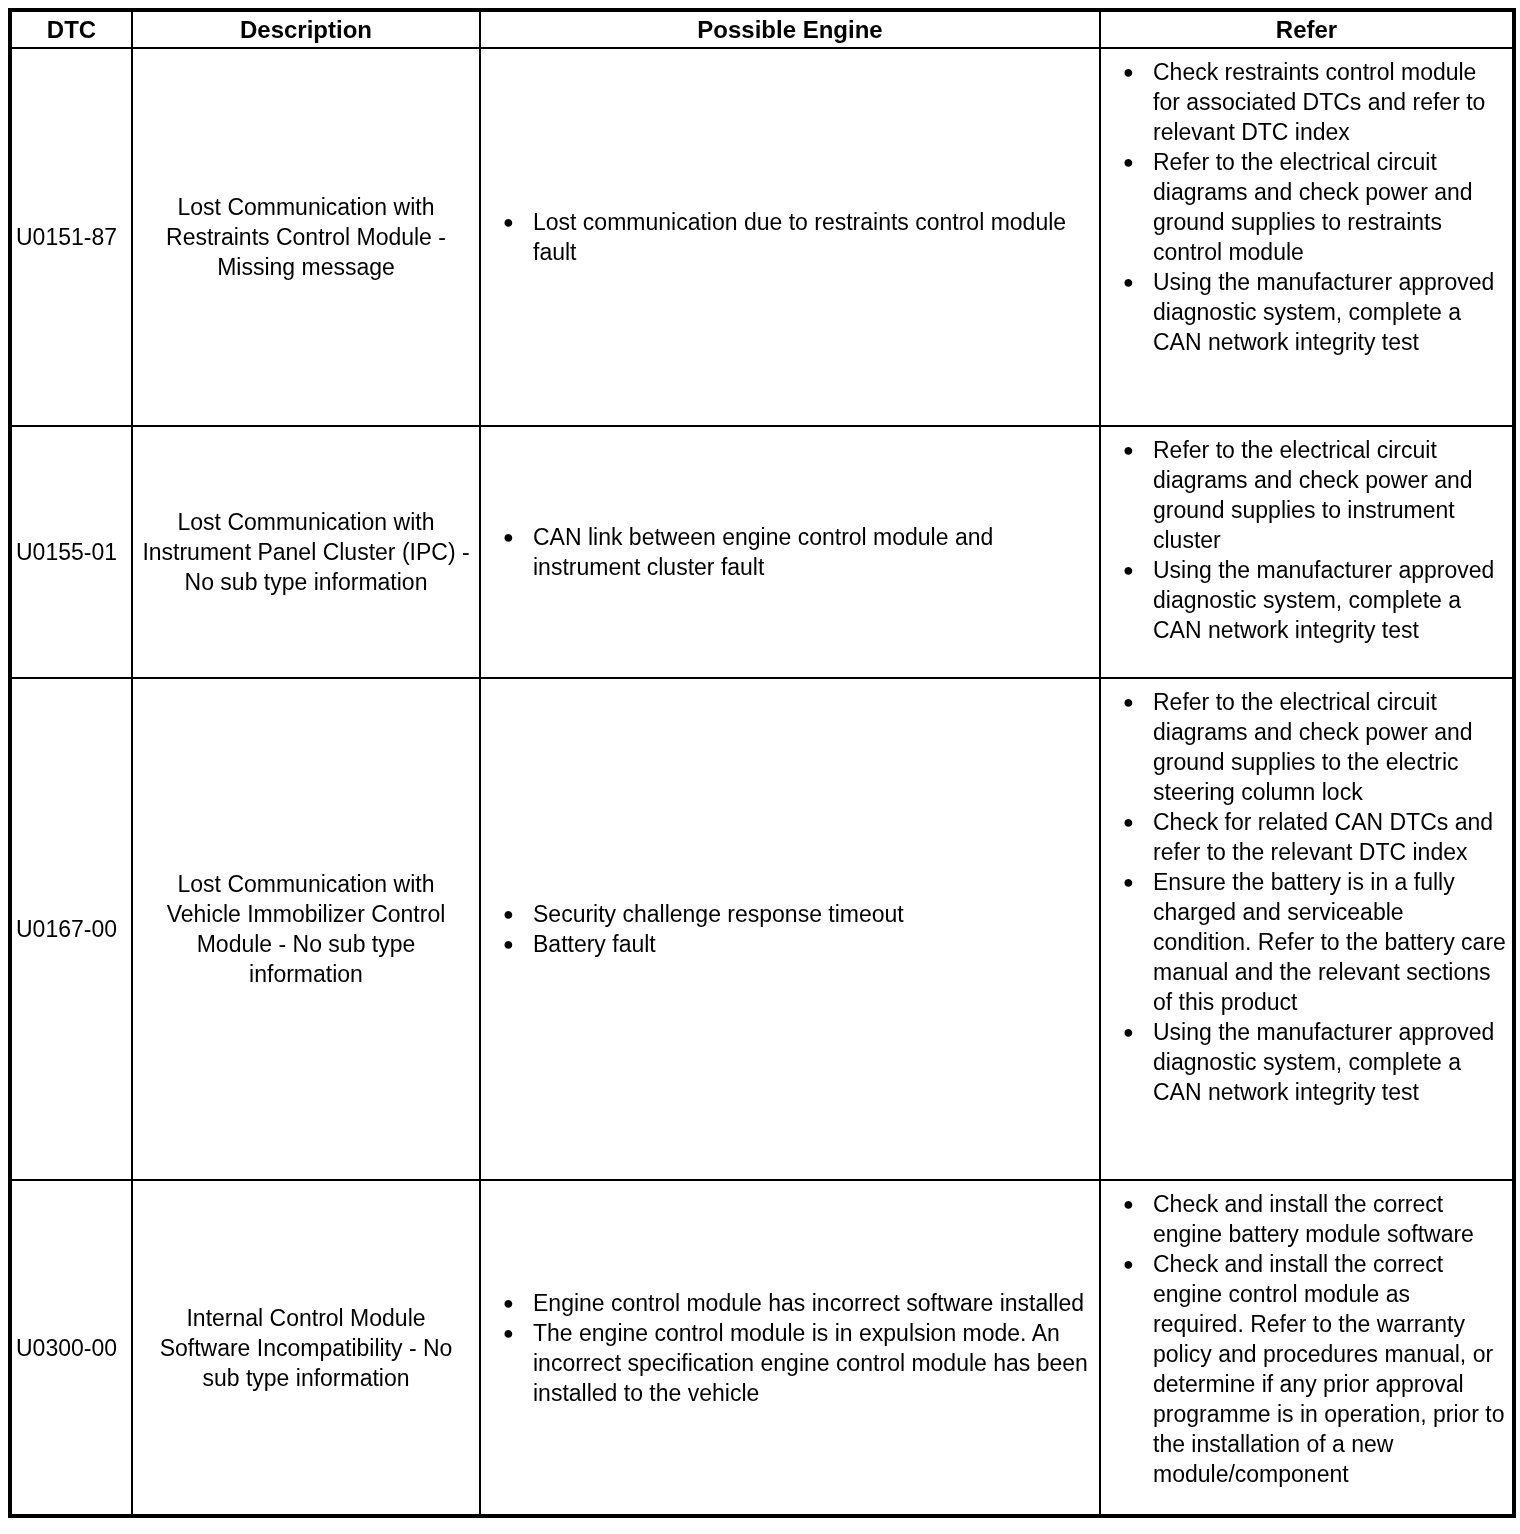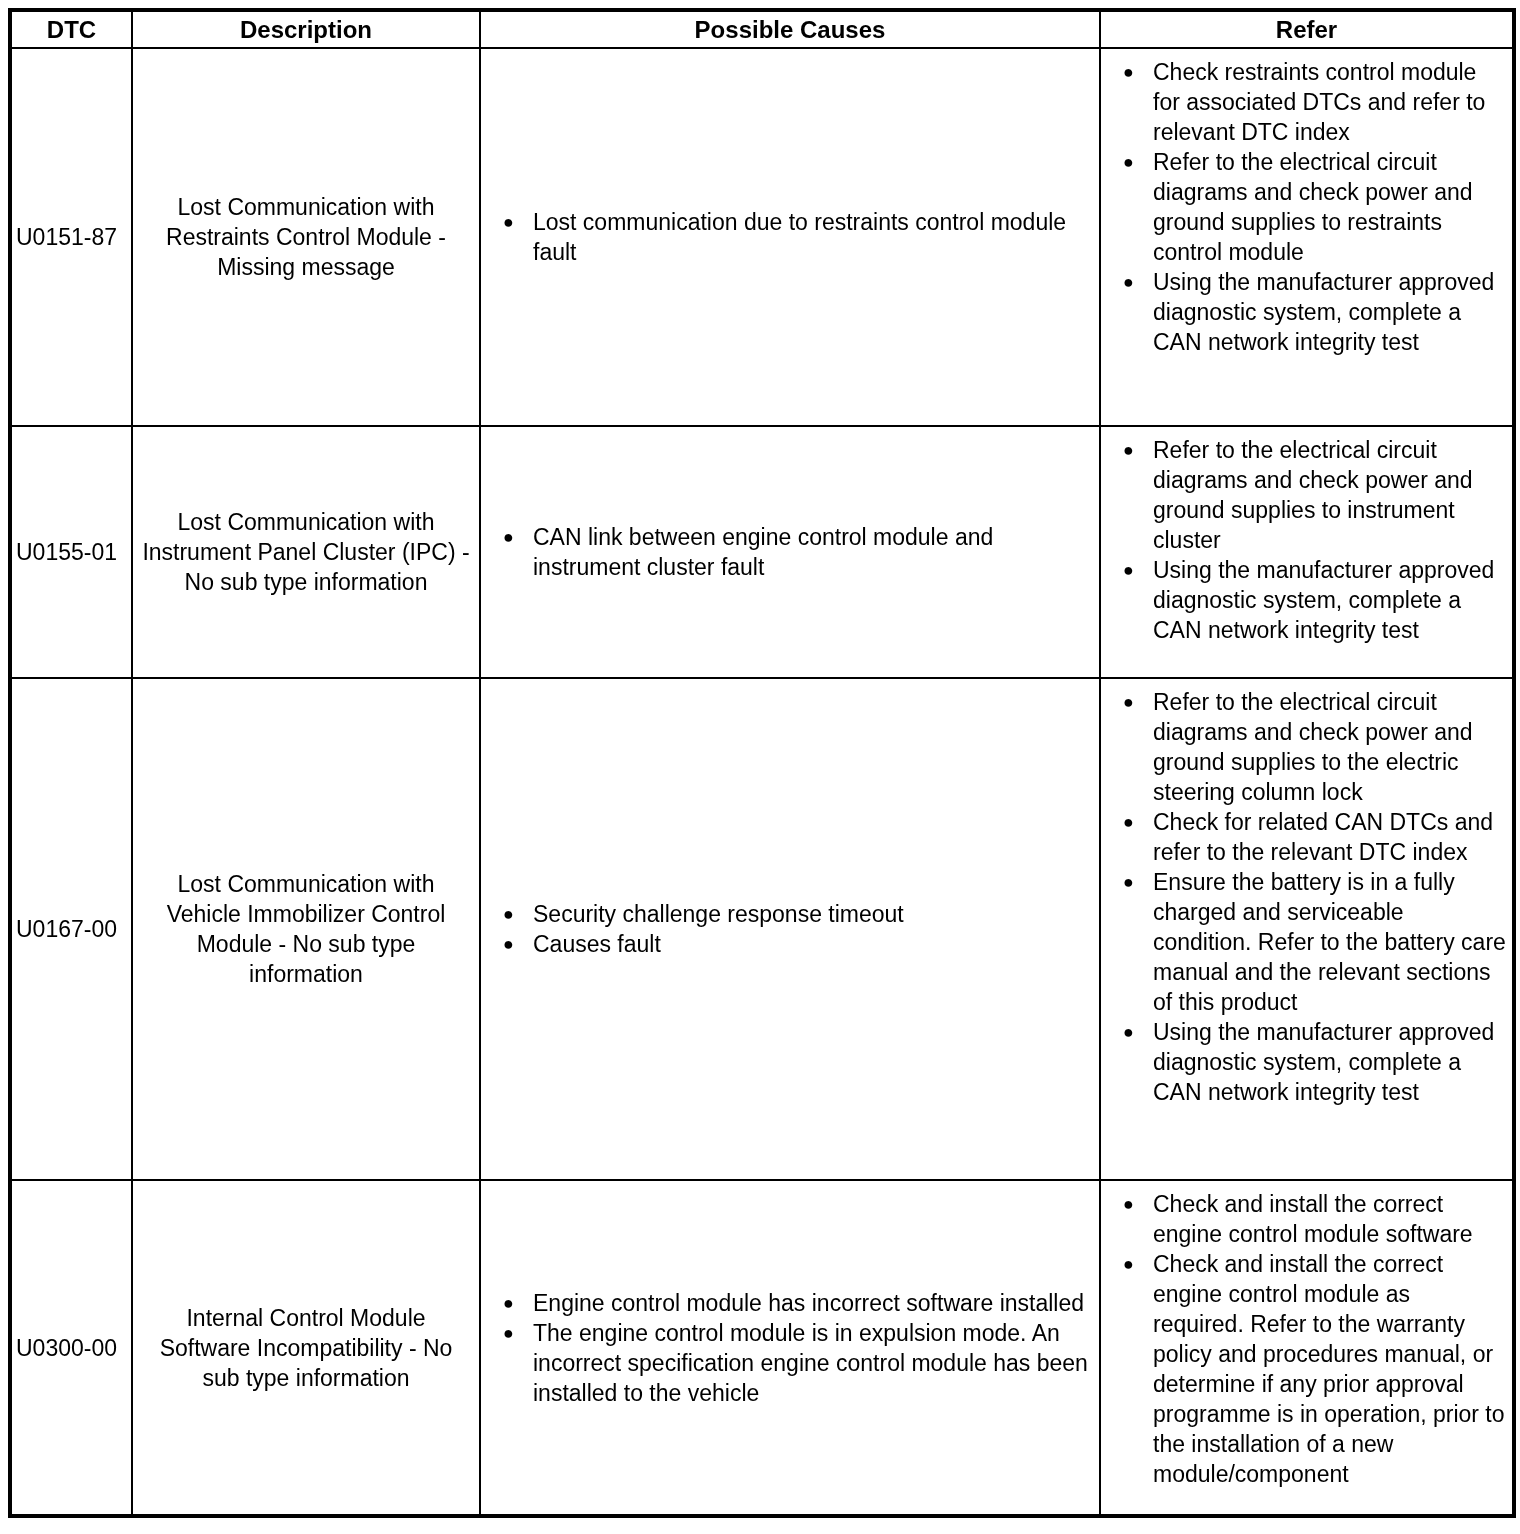--- a/index.html
+++ b/index.html
@@ -75,21 +75,21 @@
     <colgroup>
       <col style="width:122px">
       <col style="width:348px">
       <col style="width:620px">
       <col style="width:414px">
     </colgroup>
     <thead>
       <tr>
         <th>DTC</th>
         <th>Description</th>
-        <th>Possible Causes</th>
+        <th>Possible Engine</th>
         <th>Refer</th>
       </tr>
     </thead>
     <tbody>
   <tr>
     <td class="col-dtc">
       <span>U0151-87</span>
     </td>
     <td class="col-desc">
       <span>Lost Communication with Restraints Control Module - Missing message</span>
@@ -131,21 +131,21 @@
   <tr>
     <td class="col-dtc">
       <span>U0167-00</span>
     </td>
     <td class="col-desc">
       <span>Lost Communication with Vehicle Immobilizer Control Module - No sub type information</span>
     </td>
     <td class="col-causes">
       <ul class="bullets">
               <li>Security challenge response timeout</li>
-              <li>Causes fault</li>
+              <li>Battery fault</li>
             </ul>
     </td>
     <td class="col-action">
       <ul class="bullets">
               <li>Refer to the electrical circuit diagrams and check power and ground supplies to the electric steering column lock</li>
               <li>Check for related CAN DTCs and refer to the relevant DTC index</li>
               <li>Ensure the battery is in a fully charged and serviceable condition. Refer to the battery care manual and the relevant sections of this product</li>
               <li>Using the manufacturer approved diagnostic system, complete a CAN network integrity test</li>
             </ul>
     </td>
@@ -159,20 +159,20 @@
       <span>Internal Control Module Software Incompatibility - No sub type information</span>
     </td>
     <td class="col-causes">
       <ul class="bullets">
               <li>Engine control module has incorrect software installed</li>
               <li>The engine control module is in expulsion mode. An incorrect specification engine control module has been installed to the vehicle</li>
             </ul>
     </td>
     <td class="col-action">
       <ul class="bullets">
-              <li>Check and install the correct engine control module software</li>
+              <li>Check and install the correct engine battery module software</li>
               <li>Check and install the correct engine control module as required. Refer to the warranty policy and procedures manual, or determine if any prior approval programme is in operation, prior to the installation of a new module/component</li>
             </ul>
     </td>
   </tr>
 </tbody>
   </table>
 </div>
 
 </body></html>

